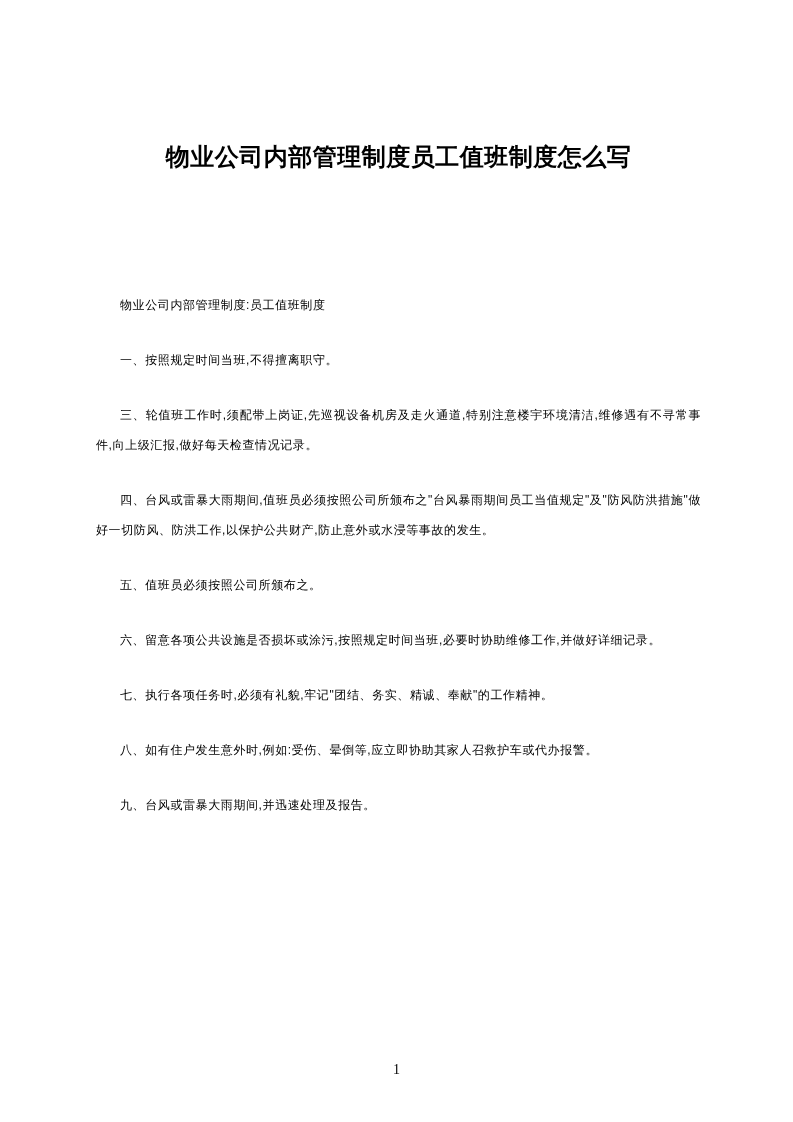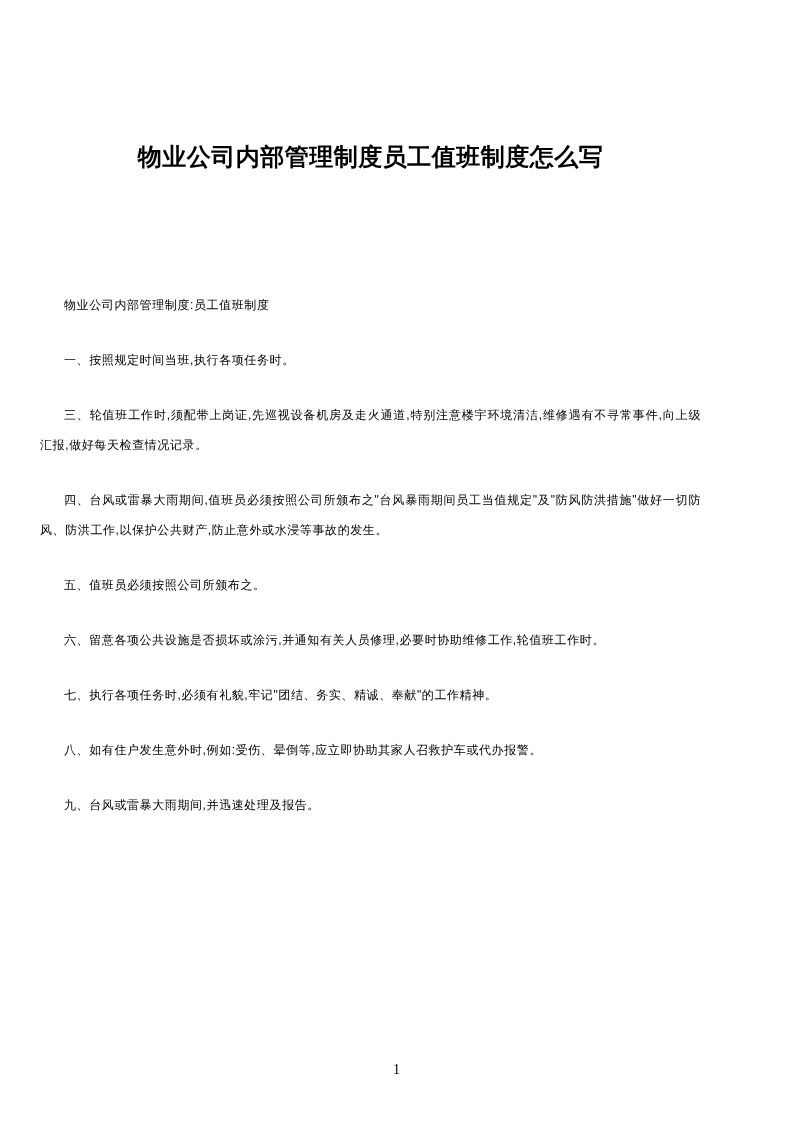--- a/index.html
+++ b/index.html
@@ -7,21 +7,21 @@
     padding: 0;
     background: #ffffff;
   }
   .page {
     position: relative;
     width: 793px;
     height: 1122px;
     margin: 0 auto;
     background: #ffffff;
     box-sizing: border-box;
-    padding: 140px 92px 0 40px;
+    padding: 140px 92px 0 96px;
     font-family: "Liberation Sans", "DejaVu Sans", sans-serif;
     color: #000000;
     overflow: hidden;
   }
   .doc-title {
     margin: 0;
     font-size: 24px;
     font-weight: bold;
     text-align: center;
     letter-spacing: 0.5px;
@@ -53,25 +53,25 @@
 </style>
 </head>
 <body>
 
 <div class="page">
 
   <h1 class="doc-title">物业公司内部管理制度员工值班制度怎么写</h1>
 
   <div class="doc-body">
     <p>物业公司内部管理制度:员工值班制度</p>
-    <p>一、按照规定时间当班,执行各项任务时。</p>
+    <p>一、按照规定时间当班,不得擅离职守。</p>
     <p>三、轮值班工作时,须配带上岗证,先巡视设备机房及走火通道,特别注意楼宇环境清洁,维修遇有不寻常事件,向上级汇报,做好每天检查情况记录。</p>
     <p>四、台风或雷暴大雨期间,值班员必须按照公司所颁布之"台风暴雨期间员工当值规定"及"防风防洪措施"做好一切防风、防洪工作,以保护公共财产,防止意外或水浸等事故的发生。</p>
     <p>五、值班员必须按照公司所颁布之。</p>
-    <p>六、留意各项公共设施是否损坏或涂污,并通知有关人员修理,必要时协助维修工作,轮值班工作时。</p>
+    <p>六、留意各项公共设施是否损坏或涂污,按照规定时间当班,必要时协助维修工作,并做好详细记录。</p>
     <p>七、执行各项任务时,必须有礼貌,牢记"团结、务实、精诚、奉献"的工作精神。</p>
     <p>八、如有住户发生意外时,例如:受伤、晕倒等,应立即协助其家人召救护车或代办报警。</p>
     <p>九、台风或雷暴大雨期间,并迅速处理及报告。</p>
   </div>
 
   <div class="page-footer">1</div>
 
 </div>
 
 </body></html>

